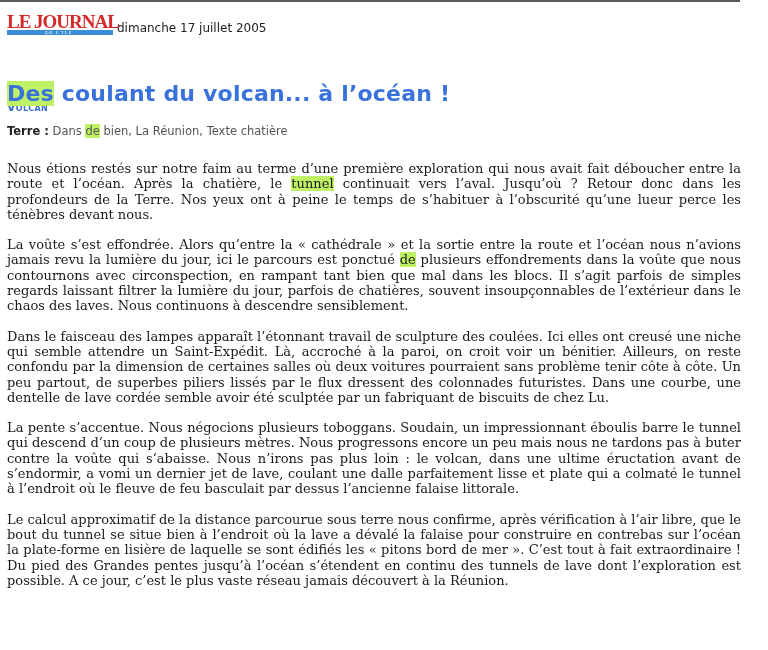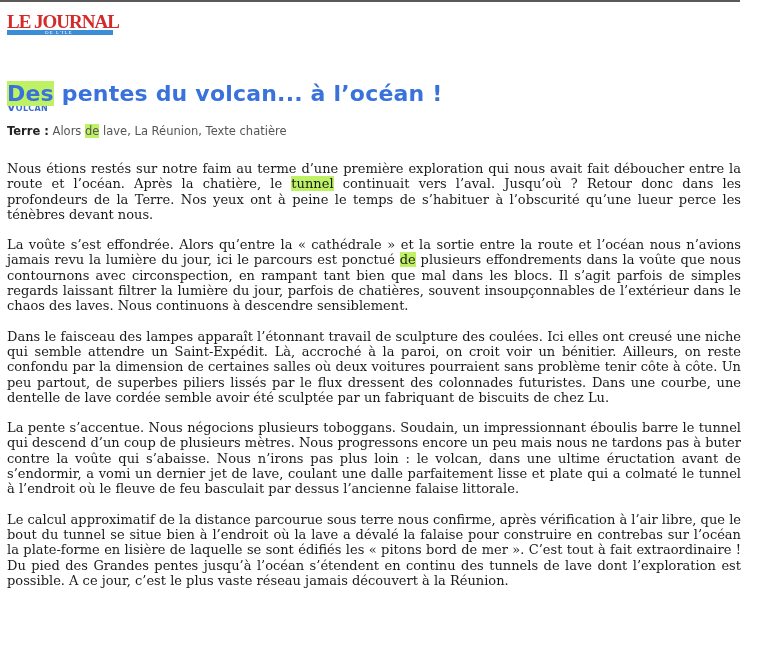--- a/index.html
+++ b/index.html
@@ -29,29 +29,30 @@
 <body>
 
 <div class="top-rule"></div>
 
 <div class="header">
   <div class="logo">
     <span class="logo-word">LE JOURNAL</span>
     <span class="logo-bar"></span>
     <span class="logo-sub">DE L'ILE</span>
   </div>
+  <span class="date">dimanche 17 juillet 2005</span>
 </div>
 
 <div class="rubric">Volcan</div>
 
-<h1 class="title"><span class="hl">Des</span><span> pentes du volcan... à l’océan !</span></h1>
+<h1 class="title"><span class="hl">Des</span><span> coulant du volcan... à l’océan !</span></h1>
 
 <div class="sujets">
   <span class="sujets-label">Terre :</span>
-  <a><span>Alors </span><span class="hl">de</span><span> lave</span></a><span>, </span><a>La Réunion</a><span>, </span><a>Texte chatière</a>
+  <a><span>Dans </span><span class="hl">de</span><span> bien</span></a><span>, </span><a>La Réunion</a><span>, </span><a>Texte chatière</a>
 </div>
 
 <div class="article">
   <p><span>Nous étions restés sur notre faim au terme d’une première exploration qui nous avait fait déboucher entre la route et l’océan. Après la chatière, le </span><span class="hl">tunnel</span><span> continuait vers l’aval. Jusqu’où ? Retour donc dans les profondeurs de la Terre. Nos yeux ont à peine le temps de s’habituer à l’obscurité qu’une lueur perce les ténèbres devant nous.</span></p>
   <p><span>La voûte s’est effondrée. Alors qu’entre la « cathédrale » et la sortie entre la route et l’océan nous n’avions jamais revu la lumière du jour, ici le parcours est ponctué </span><span class="hl">de</span><span> plusieurs effondrements dans la voûte que nous contournons avec circonspection, en rampant tant bien que mal dans les blocs. Il s’agit parfois de simples regards laissant filtrer la lumière du jour, parfois de chatières, souvent insoupçonnables de l’extérieur dans le chaos des laves. Nous continuons à descendre sensiblement.</span></p>
   <p>Dans le faisceau des lampes apparaît l’étonnant travail de sculpture des coulées. Ici elles ont creusé une niche qui semble attendre un Saint-Expédit. Là, accroché à la paroi, on croit voir un bénitier. Ailleurs, on reste confondu par la dimension de certaines salles où deux voitures pourraient sans problème tenir côte à côte. Un peu partout, de superbes piliers lissés par le flux dressent des colonnades futuristes. Dans une courbe, une dentelle de lave cordée semble avoir été sculptée par un fabriquant de biscuits de chez Lu.</p>
   <p>La pente s’accentue. Nous négocions plusieurs toboggans. Soudain, un impressionnant éboulis barre le tunnel qui descend d’un coup de plusieurs mètres. Nous progressons encore un peu mais nous ne tardons pas à buter contre la voûte qui s’abaisse. Nous n’irons pas plus loin : le volcan, dans une ultime éructation avant de s’endormir, a vomi un dernier jet de lave, coulant une dalle parfaitement lisse et plate qui a colmaté le tunnel à l’endroit où le fleuve de feu basculait par dessus l’ancienne falaise littorale.</p>
   <p>Le calcul approximatif de la distance parcourue sous terre nous confirme, après vérification à l’air libre, que le bout du tunnel se situe bien à l’endroit où la lave a dévalé la falaise pour construire en contrebas sur l’océan la plate-forme en lisière de laquelle se sont édifiés les « pitons bord de mer ». C’est tout à fait extraordinaire ! Du pied des Grandes pentes jusqu’à l’océan s’étendent en continu des tunnels de lave dont l’exploration est possible. A ce jour, c’est le plus vaste réseau jamais découvert à la Réunion.</p>
 </div>
 

